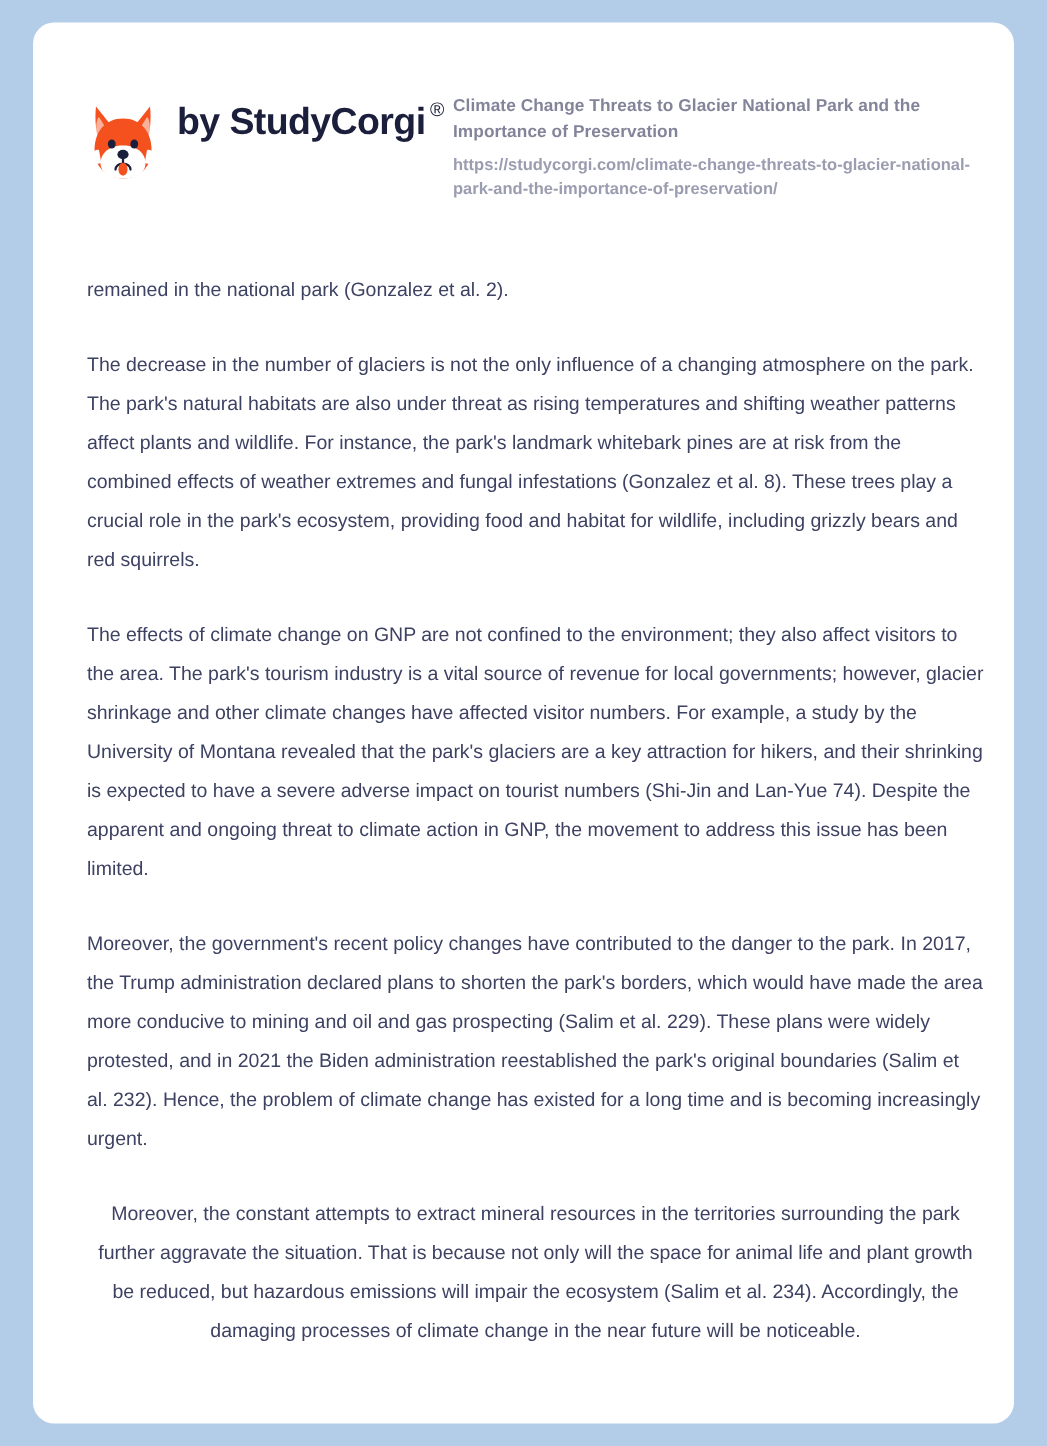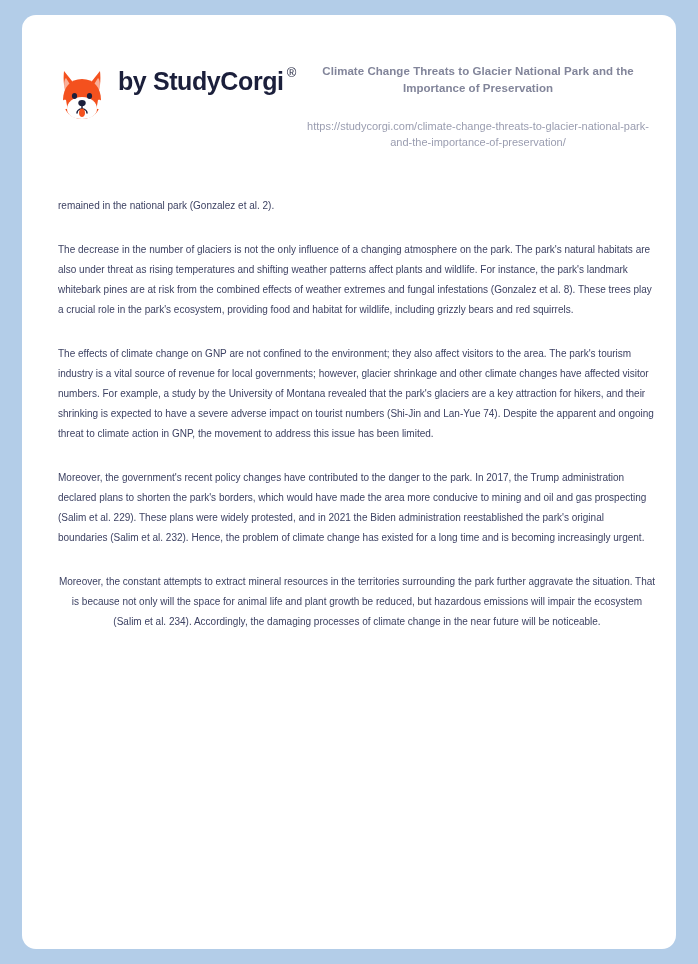--- a/index.html
+++ b/index.html
@@ -67,51 +67,51 @@
 
   .brand-reg {
     font-size: 13px;
     font-weight: normal;
     margin-left: 3px;
     margin-top: -3px;
     color: #1b1f3b;
   }
 
   .header-meta {
-    text-align: center;
+    text-align: left;
     flex: 0 1 auto;
     max-width: 352px;
     padding-top: 2px;
   }
 
   .doc-title {
     color: #82859a;
     font-size: 11.5px;
     font-weight: bold;
     line-height: 1.45;
     letter-spacing: 0.05px;
   }
 
   .doc-url {
     color: #9a9db0;
     font-size: 11px;
-    font-weight: normal;
+    font-weight: bold;
     line-height: 1.45;
-    margin-top: 23px;
+    margin-top: 7px;
     word-break: break-word;
   }
 
   
   .doc-body {
     padding: 45px 20px 0 36px;
   }
 
   .doc-body p {
     color: #3d4263;
-    font-size: 10px;
+    font-size: 13px;
     line-height: 2.0;
     margin: 0 0 24px 0;
     text-align: left;
   }
 
   .doc-body p:last-child { margin-bottom: 0; text-align: center; }
 </style>
 </head>
 <body>
 

